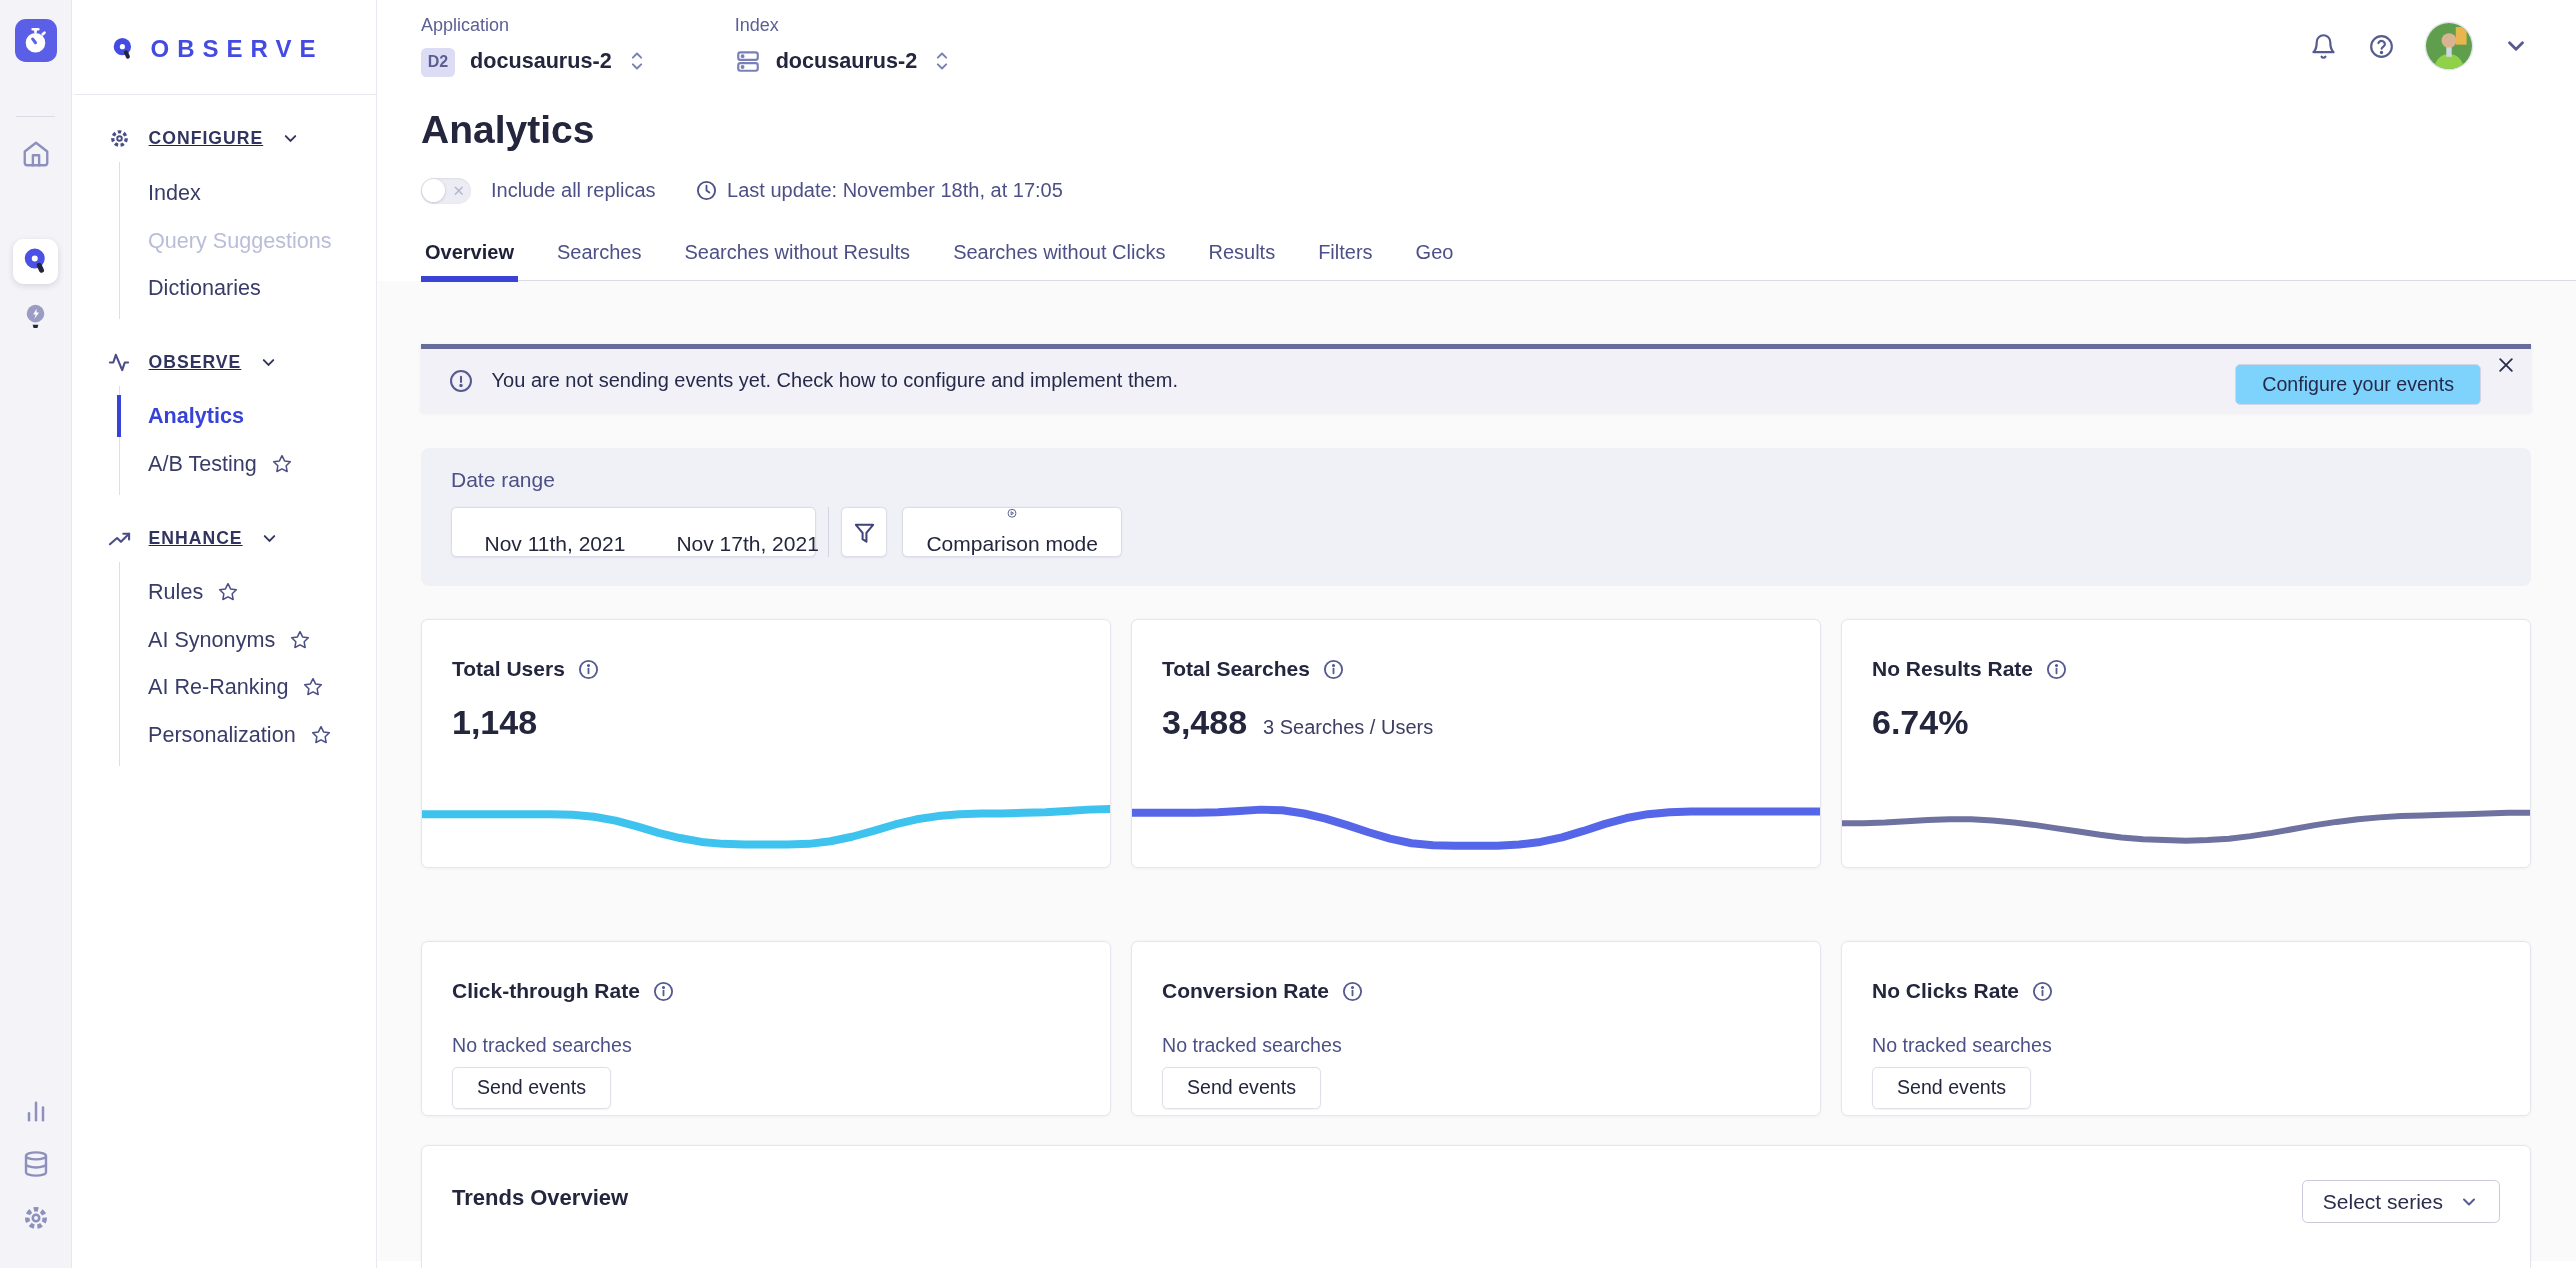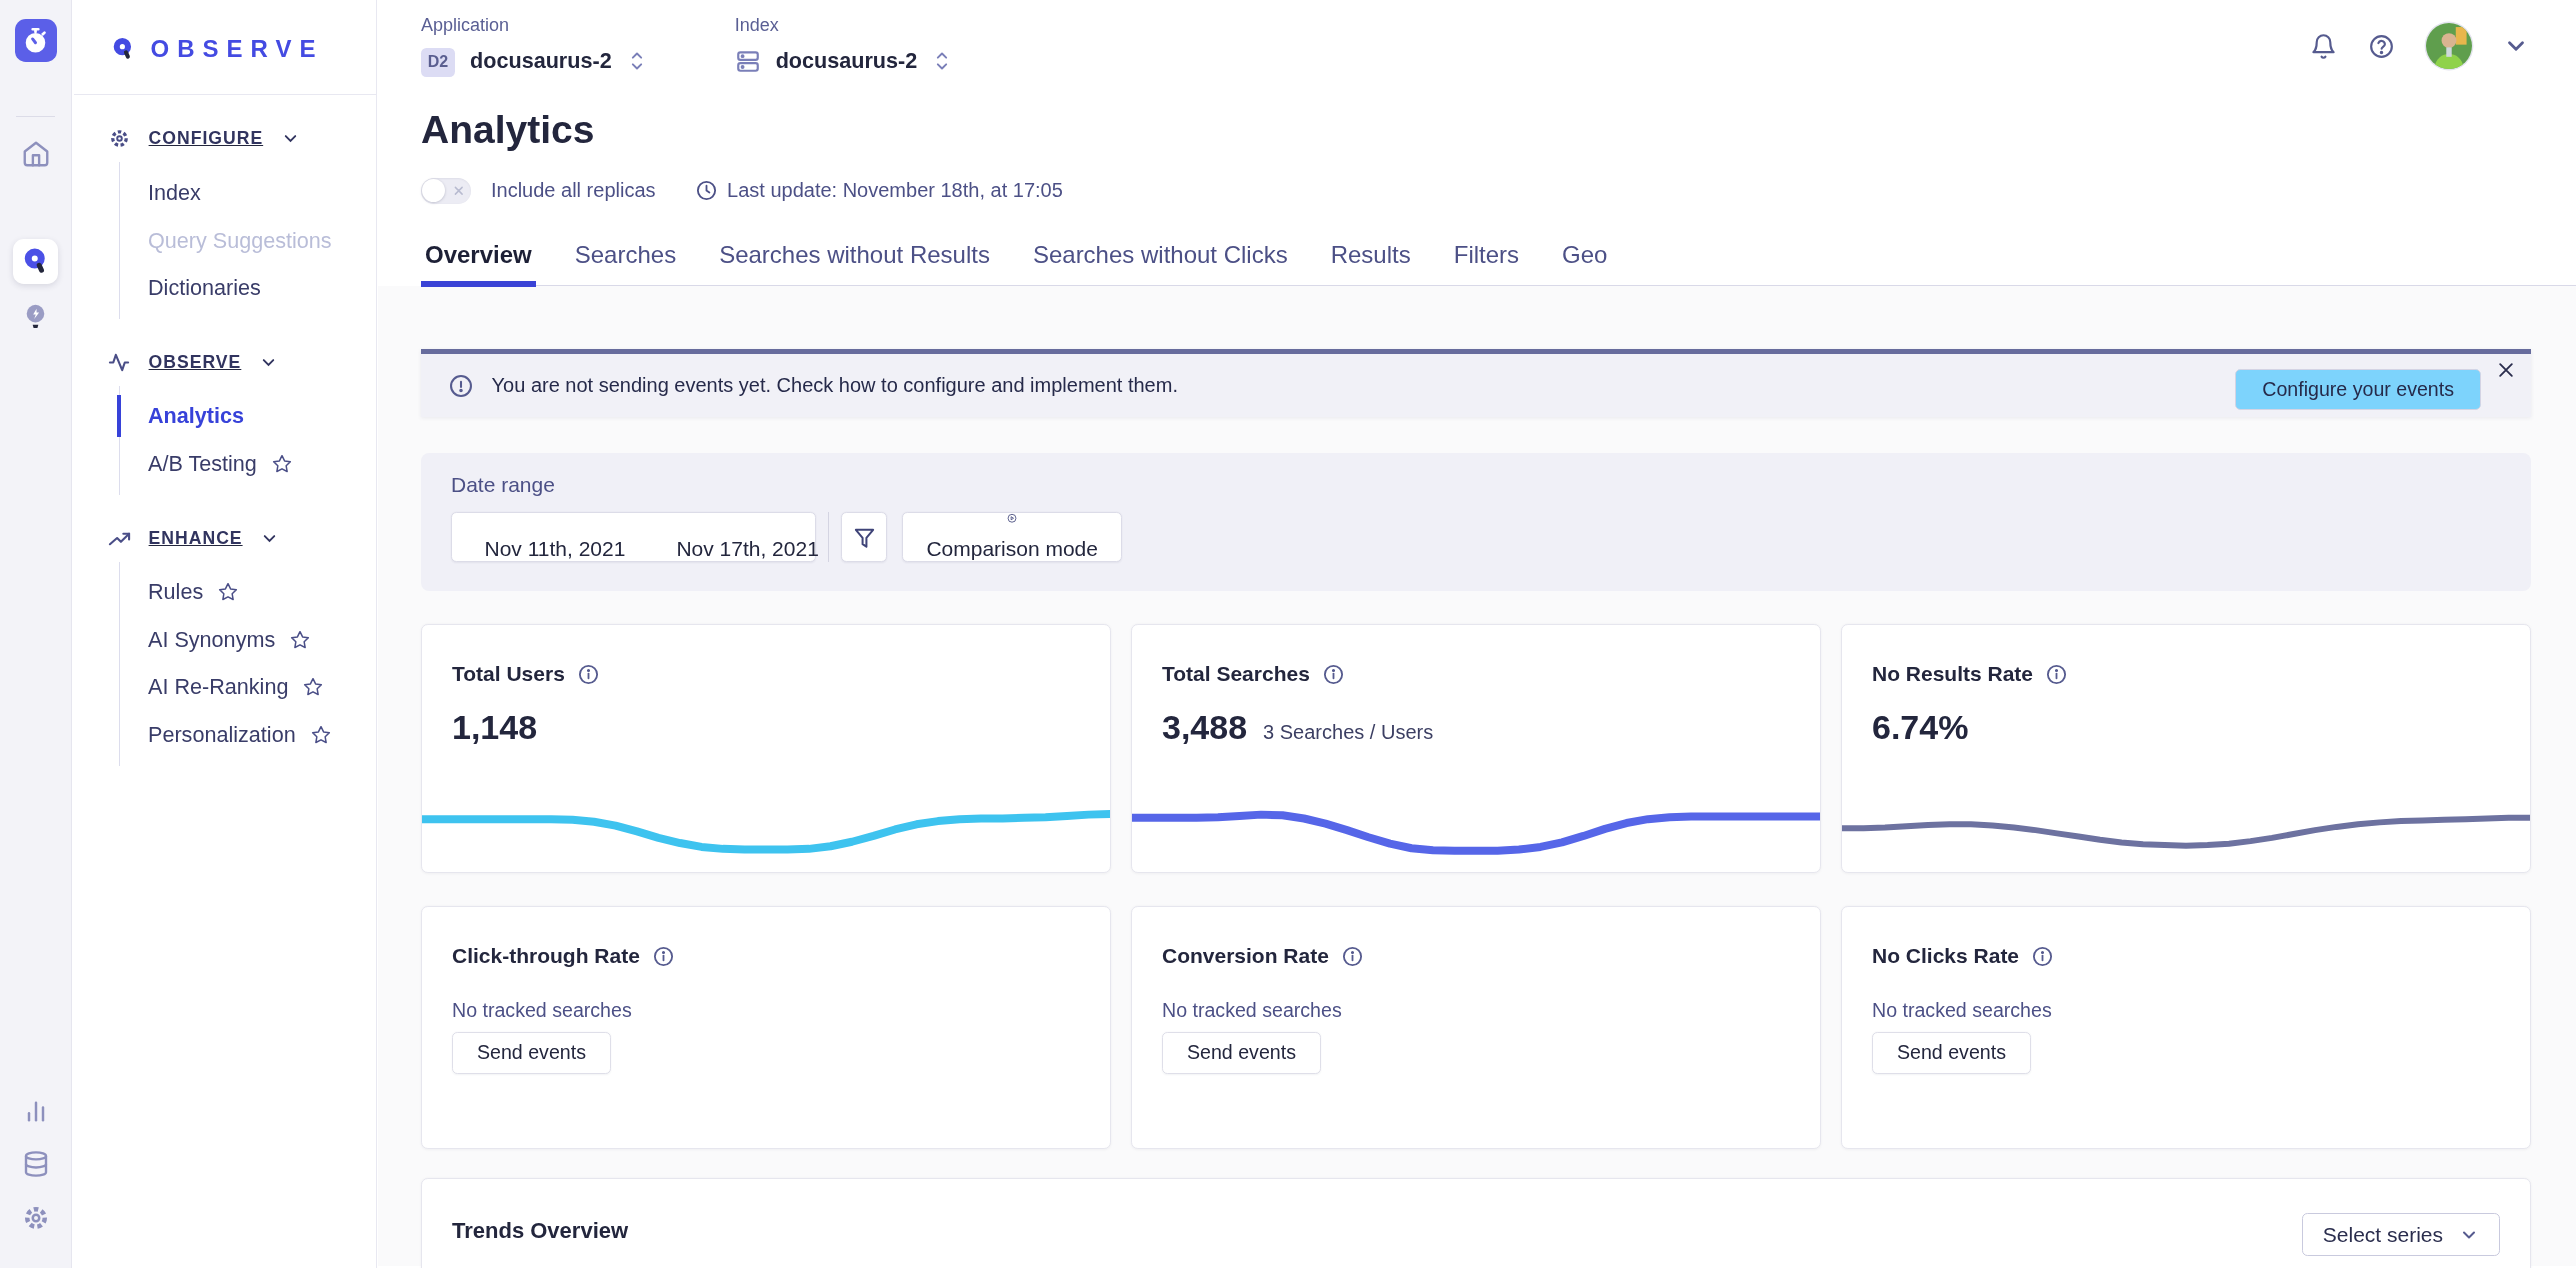--- a/index.html
+++ b/index.html
@@ -51,21 +51,21 @@
   .page-title { font-size:39px; font-weight:700; color:#23263d; margin:31px 0 0 43px; }
   .replica-row { display:flex; align-items:center; gap:20px; margin:26px 0 0 43px; font-size:20px; color:#4c5086; }
   .toggle { width:50px; height:26px; border-radius:13px; background:#ececf4; position:relative; cursor:pointer;
             box-shadow:inset 0 0.7px 2px rgba(40,44,80,.08); }
   .toggle .knob { position:absolute; left:1.4px; top:1.4px; width:23px; height:23px; border-radius:50%; background:#ffffff;
             box-shadow:0 0.7px 2.7px rgba(40,44,80,.25); }
   .toggle .x { position:absolute; right:6px; top:6px; color:#b8bbd0; }
   .update-group { display:flex; align-items:center; gap:9.5px; margin-left:19px; }
 
   .tabs { display:flex; gap:35px; margin:28px 0 0 43px; padding-right:45px; border-bottom:1.4px solid #d9d9e8; }
-  .tab { font-size:24px; color:#4c5086; padding:9.5px 4px 16px; position:relative; cursor:pointer; white-space:nowrap; }
+  .tab { font-size:20px; color:#4c5086; padding:9.5px 4px 16px; position:relative; cursor:pointer; white-space:nowrap; }
   .tab.active { color:#1d2036; font-weight:700; }
   .tab.active::after { content:""; position:absolute; left:0; right:0; bottom:-1.4px; height:5.4px; background:#3a43d6; }
 
   .content { background:#fafafb; padding:63px 45px 0 43px; height:980px; }
 
   .banner { position:relative; background:#f1f1f7; border-top:5.4px solid #676c9d; height:68px;
             display:flex; align-items:center; padding-left:27px; box-shadow:0 1.4px 4px rgba(40,44,80,.08); }
   .banner-text { font-size:20px; color:#262a4a; margin-left:17.6px; }
   .banner-btn { position:absolute; right:50px; top:15px; height:41px; padding:0 26px; background:#7dd3fc;
             border:1.4px solid #d4d4e4; border-radius:5.4px; font-size:19.6px; color:#262a4a;
@@ -81,21 +81,21 @@
   .date-text { font-size:21px; color:#23263d; white-space:nowrap; }
   .date-sep { width:1.4px; height:24px; background:#c9cce0; margin:0 12px; }
   .row-sep { width:1.4px; height:50px; background:#d4d4e2; margin:0 12px; }
   .filter-btn { width:46px; justify-content:center; }
   .compare-btn { padding:0 23px; gap:13.5px; font-size:21px; color:#23263d; }
 
   .cards { display:grid; grid-template-columns:repeat(3,1fr); gap:20px; margin-top:33px; }
   .card { position:relative; background:#ffffff; border:1.4px solid #e6e6ee; border-radius:6.8px;
           box-shadow:0 0.7px 2.7px rgba(35,38,61,.05); overflow:hidden; }
   .card.metric { height:249px; }
-  .card.event { height:243px; }
+  .card.event { height:175px;margin-top:40px; }
   .card-title-row { display:flex; align-items:center; gap:12px; padding:37px 0 0 30px; }
   .card-title { font-size:21px; font-weight:700; color:#23263d; }
   .card-value-row { display:flex; align-items:baseline; gap:16px; padding:21.6px 0 0 30px; }
   .card-value { font-size:34px; font-weight:600; color:#23263d; }
   .card-sub { font-size:20px; color:#3c3f63; }
   .spark { position:absolute; left:0; right:0; bottom:9.5px; height:76px; width:100%; }
   .card-status { font-size:19.6px; color:#4c5086; padding:31px 0 0 30px; }
   .send-btn { margin:9.5px 0 0 30px; height:42px; padding:0 24px; background:#ffffff; border:1.4px solid #dfdfe9;
           border-radius:5.4px; font-size:19.6px; color:#23263d; display:inline-flex; align-items:center;
           box-shadow:0 0.7px 2px rgba(40,44,80,.06); cursor:pointer; }

